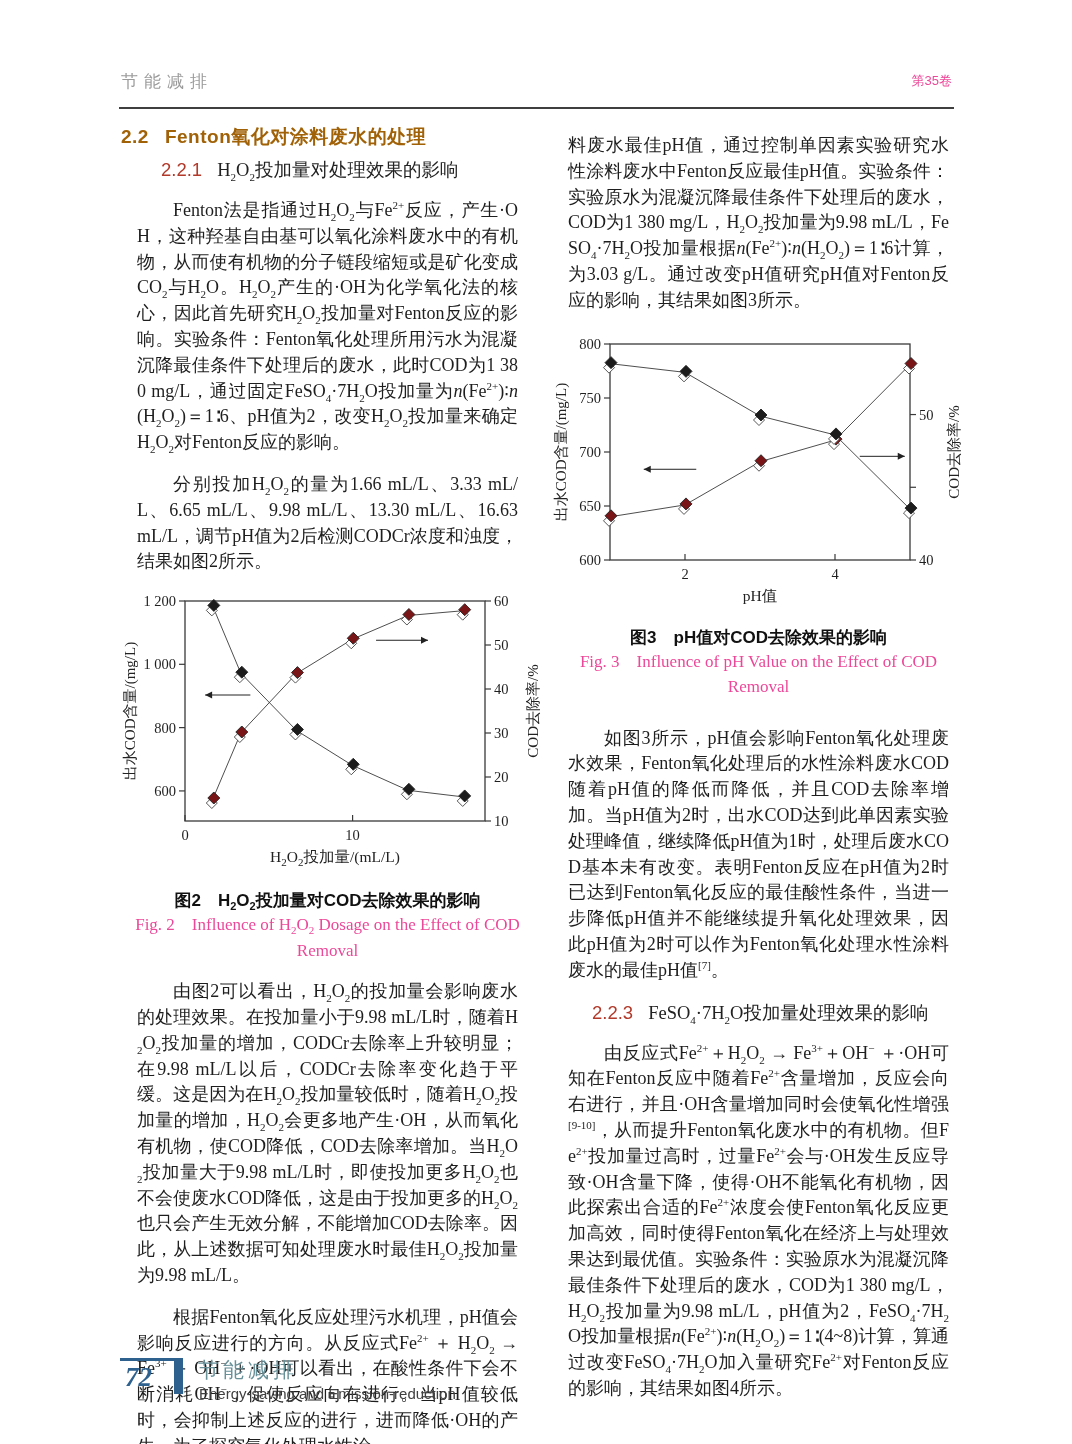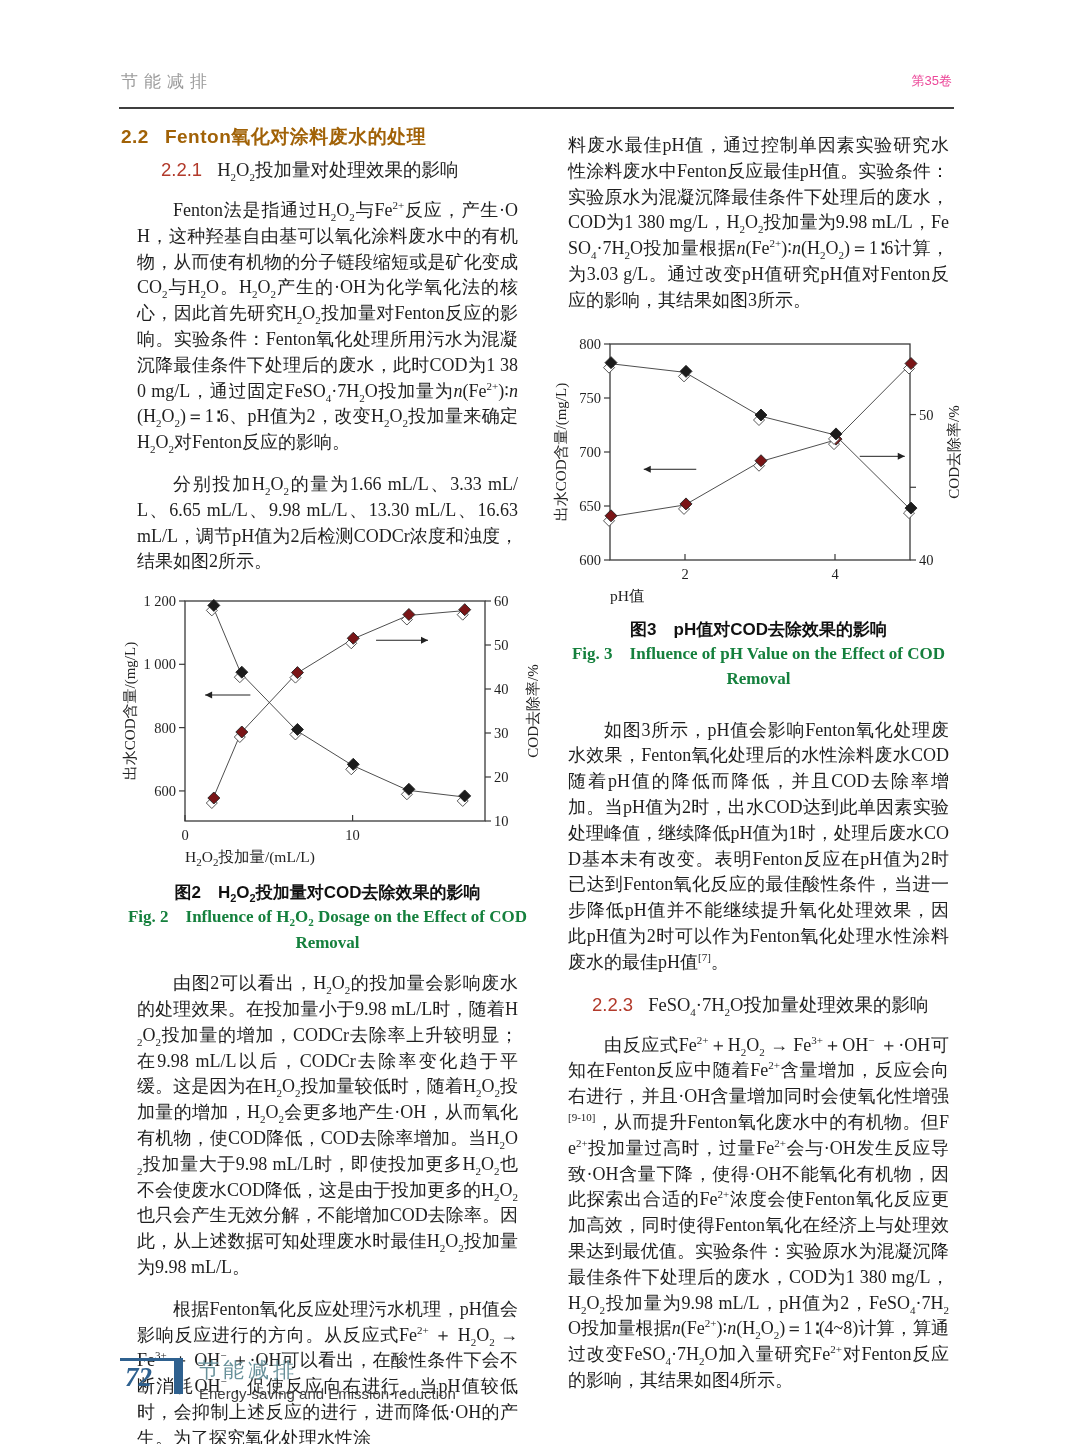--- a/index.html
+++ b/index.html
@@ -22,24 +22,24 @@
        font-weight:600;margin:4px 0 7px 0;letter-spacing:.5px;}
   .sec .sec-num{margin-right:16px;}
   .subsec{font-size:18.5px;font-weight:400;margin:1px 0 5px 0;color:#222;}
   .subsec .sec-num{color:#b23a2b;font-family:"Liberation Sans","DejaVu Sans",sans-serif;margin-right:15px;margin-left:40px;}
   
   .figure{margin:10px 0 8px 0;}
   .chart{position:relative;margin-left:-4px;}
   .chart svg{position:absolute;left:0;top:0;}
   .ax-ylabel{position:absolute;font-size:15px;color:#222;white-space:nowrap;
              transform:translate(-50%,-50%) rotate(-90deg);}
-  .ax-xlabel{position:absolute;font-size:15.5px;color:#222;text-align:left;}
-  .cap-zh{text-align:center;font-weight:700;font-size:17px;margin-top:4px;
+  .ax-xlabel{position:absolute;font-size:15.5px;color:#222;text-align:center;}
+  .cap-zh{text-align:center;font-weight:700;font-size:17px;margin-top:12px;
           font-family:"Liberation Sans","DejaVu Sans",sans-serif;color:#111;}
-  .cap-en{text-align:center;font-weight:700;font-size:17px;line-height:1.5;color:#15803d;}
+  .cap-en{text-align:center;font-weight:400;font-size:17px;line-height:1.5;color:#ec4899;}
   
   .footer{position:absolute;left:120px;top:1352px;width:500px;height:60px;}
   .badge-line{position:absolute;left:0;top:6px;width:54px;height:3px;background:#2f618f;}
   .badge-bar{position:absolute;left:54px;top:6px;width:9px;height:36px;background:#2f618f;}
   .page-num{position:absolute;left:5px;top:10px;font-size:27px;font-style:italic;font-weight:700;
             color:#2f618f;}
   .footer-zh{position:absolute;left:78px;top:4px;font-size:21px;color:#679099;letter-spacing:4px;
              font-family:"Liberation Sans","DejaVu Sans",sans-serif;}
   .footer-en{position:absolute;left:79px;top:33px;font-size:15px;color:#404040;
              font-family:"Liberation Sans","DejaVu Sans",sans-serif;}

